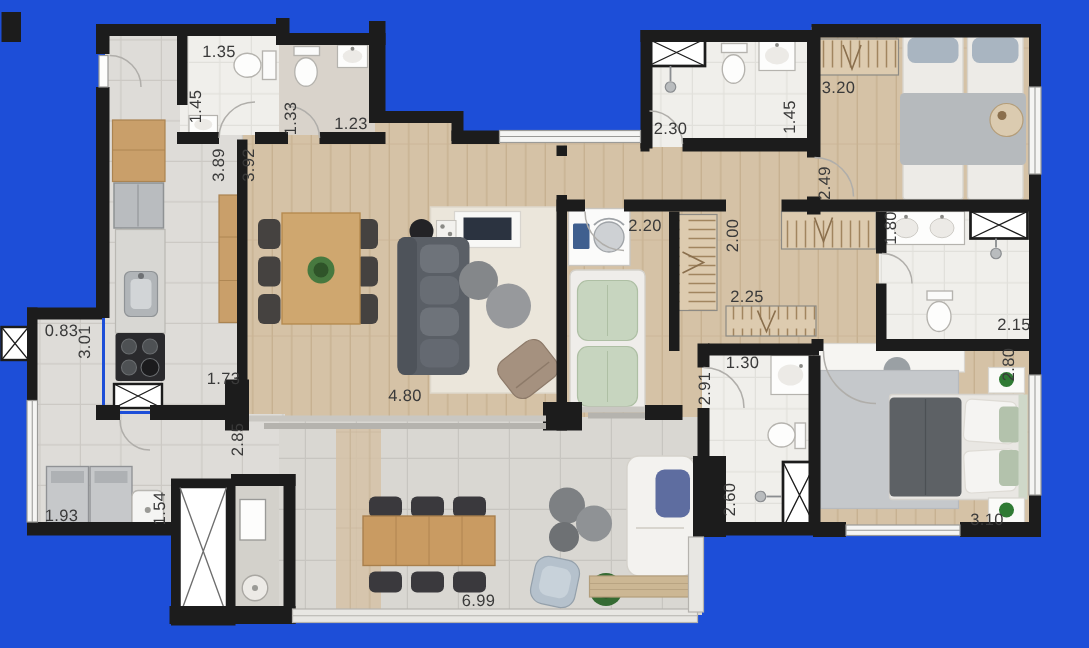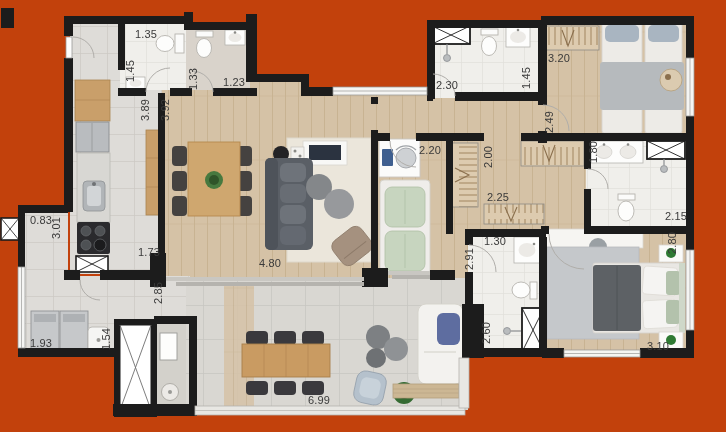--- a/index.html
+++ b/index.html
@@ -1,16 +1,16 @@
 <!DOCTYPE html>
 <html><head>
 <meta charset="utf-8">
 <style>
   html,body{margin:0;padding:0;background:#ffffff;}
-  .stage{width:726px;height:432px;position:relative;overflow:hidden;background:#c2410c;}
+  .stage{width:726px;height:432px;position:relative;overflow:hidden;background:#1d4ed8;}
   svg{display:block;}
   .dim{font-family:"Liberation Sans","DejaVu Sans",sans-serif;font-size:11px;fill:#3a3a3a;letter-spacing:.2px;}
 </style>
 </head>
 <body>
 
 <div class="stage">
 <svg width="726" height="432" viewBox="0 0 726 432">
   <defs>
     <pattern id="woodP" width="13" height="64" patternUnits="userSpaceOnUse">

